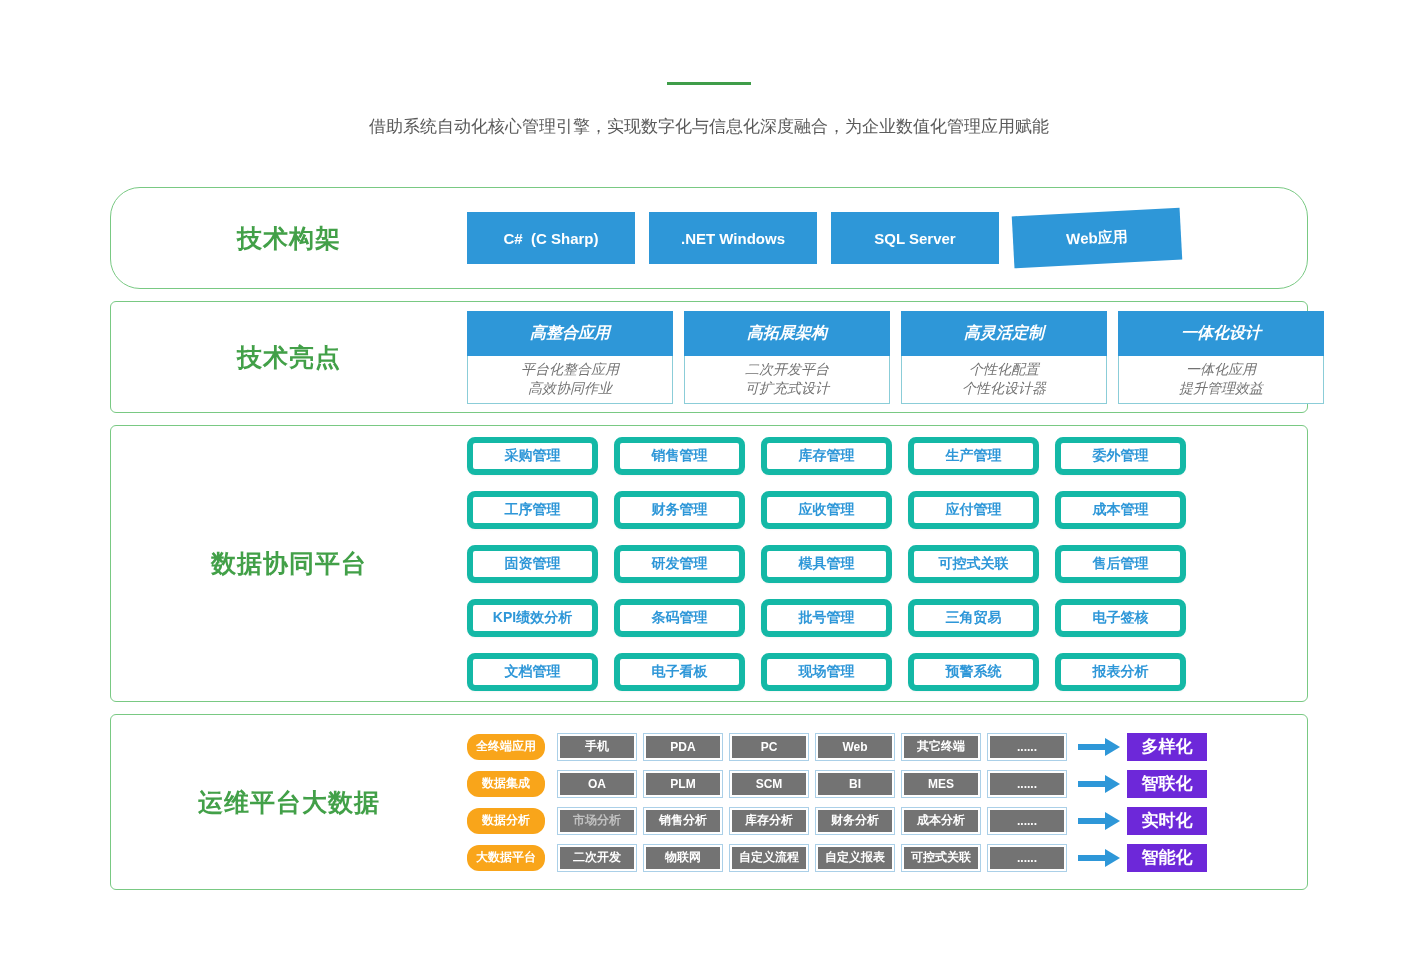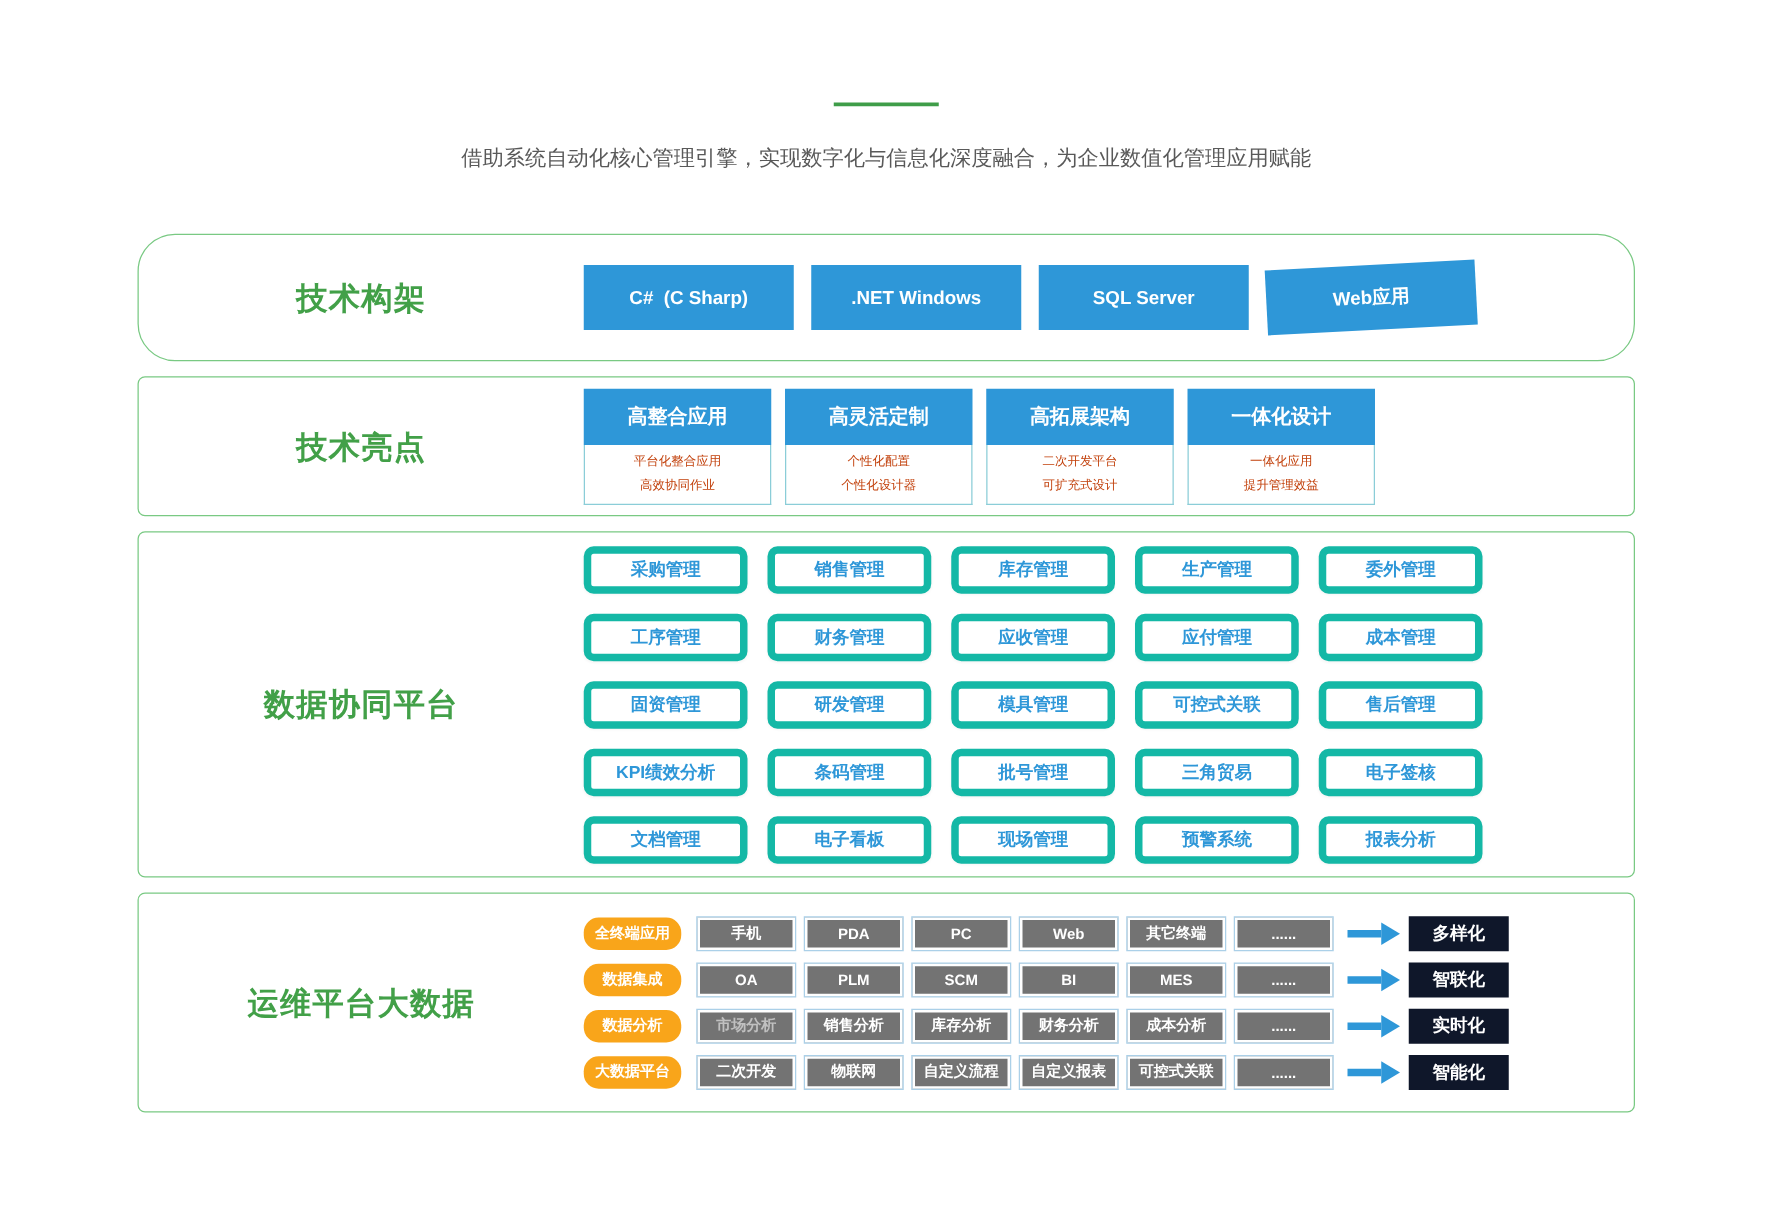--- a/index.html
+++ b/index.html
@@ -47,33 +47,33 @@
   .tech-btn {
     width: 168px; height: 52px; background: #2e97d8;
     color: #fff; font-size: 15px; font-weight: bold;
     display: flex; align-items: center; justify-content: center;
     white-space: pre;
   }
   .tech-btn.tilted { transform: rotate(-3deg); }
 
   
   .hl-cards { display: flex; gap: 11px; }
-  .hl-card { width: 150px; }
+  .hl-card { width: 206px; font-style: italic; }
   .hl-card-header {
     height: 45px; background: #2e97d8;
     color: #fff; font-size: 16px; font-weight: bold;
     display: flex; align-items: center; justify-content: center;
   }
   .hl-card-body {
     border: 1px solid #8bcdd8; border-top: none;
     background: #fff; padding: 4px 0 5px;
   }
   .hl-line {
     display: block; text-align: center;
-    color: #c2410c; font-size: 10px; line-height: 19px;
+    color: #737373; font-size: 14px; line-height: 19px;
   }
 
   
   .module-grid {
     display: grid;
     grid-template-columns: repeat(5, 131px);
     column-gap: 16px; row-gap: 16px;
   }
   .module-btn {
     height: 38px; background: #fff;
@@ -102,22 +102,22 @@
   .ops-cell.faded { color: rgba(255,255,255,0.55); }
   .ops-arrow { display: flex; align-items: center; margin: 0 7px 0 4px; }
   .ops-arrow .shaft { width: 27px; height: 6px; background: #2e97d8; }
   .ops-arrow .head {
     width: 0; height: 0;
     border-top: 9px solid transparent;
     border-bottom: 9px solid transparent;
     border-left: 15px solid #2e97d8;
   }
   .ops-result {
-    width: 80px; height: 28px; background: #0f172a;
-    color: #fff; font-size: 14px; font-weight: bold;
+    width: 80px; height: 28px; background: #6d28d9;
+    color: #fff; font-size: 17px; font-weight: bold;
     display: flex; align-items: center; justify-content: center;
   }
 </style>
 </head>
 <body>
 
 <div class="page">
 
   <div class="title-divider"></div>
   <p class="subtitle">借助系统自动化核心管理引擎，实现数字化与信息化深度融合，为企业数值化管理应用赋能</p>
@@ -136,31 +136,31 @@
     <div class="section-label">技术亮点</div>
     <div class="hl-cards">
       <div class="hl-card">
         <div class="hl-card-header">高整合应用</div>
         <div class="hl-card-body">
           <span class="hl-line">平台化整合应用</span>
           <span class="hl-line">高效协同作业</span>
         </div>
       </div>
       <div class="hl-card">
+        <div class="hl-card-header">高拓展架构</div>
+        <div class="hl-card-body">
+          <span class="hl-line">二次开发平台</span>
+          <span class="hl-line">可扩充式设计</span>
+        </div>
+      </div>
+      <div class="hl-card">
         <div class="hl-card-header">高灵活定制</div>
         <div class="hl-card-body">
           <span class="hl-line">个性化配置</span>
           <span class="hl-line">个性化设计器</span>
-        </div>
-      </div>
-      <div class="hl-card">
-        <div class="hl-card-header">高拓展架构</div>
-        <div class="hl-card-body">
-          <span class="hl-line">二次开发平台</span>
-          <span class="hl-line">可扩充式设计</span>
         </div>
       </div>
       <div class="hl-card">
         <div class="hl-card-header">一体化设计</div>
         <div class="hl-card-body">
           <span class="hl-line">一体化应用</span>
           <span class="hl-line">提升管理效益</span>
         </div>
       </div>
     </div>

